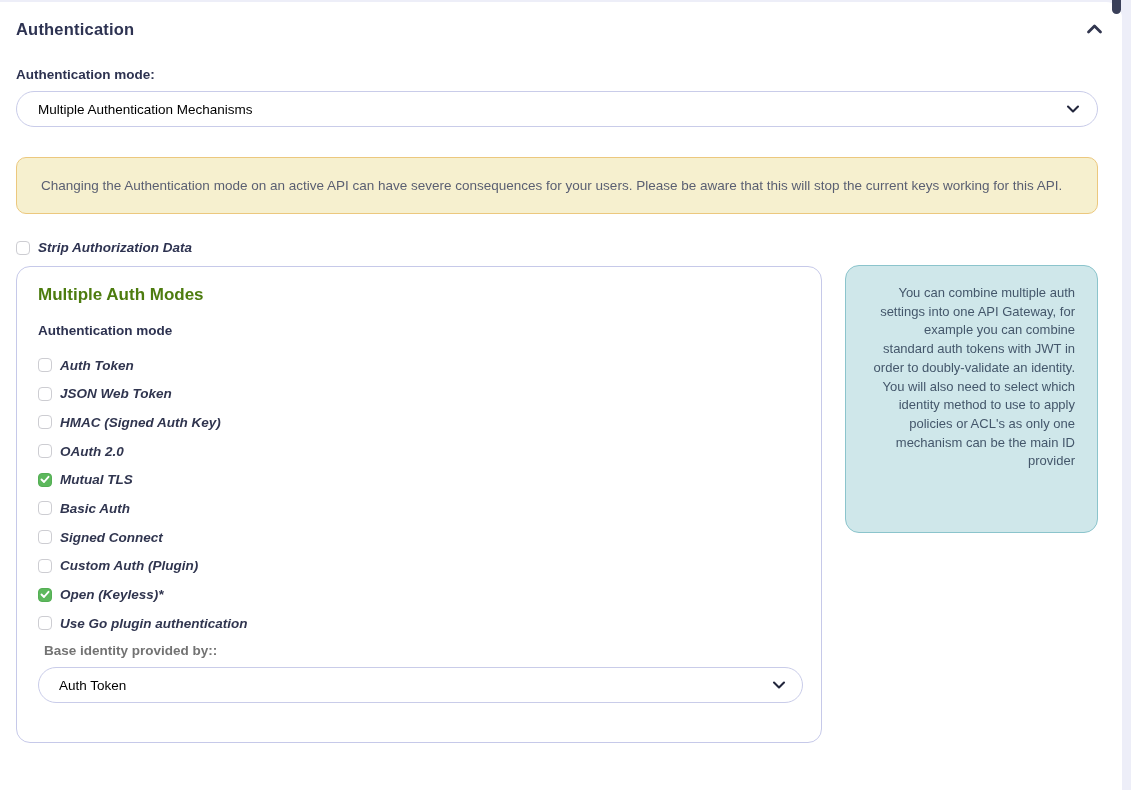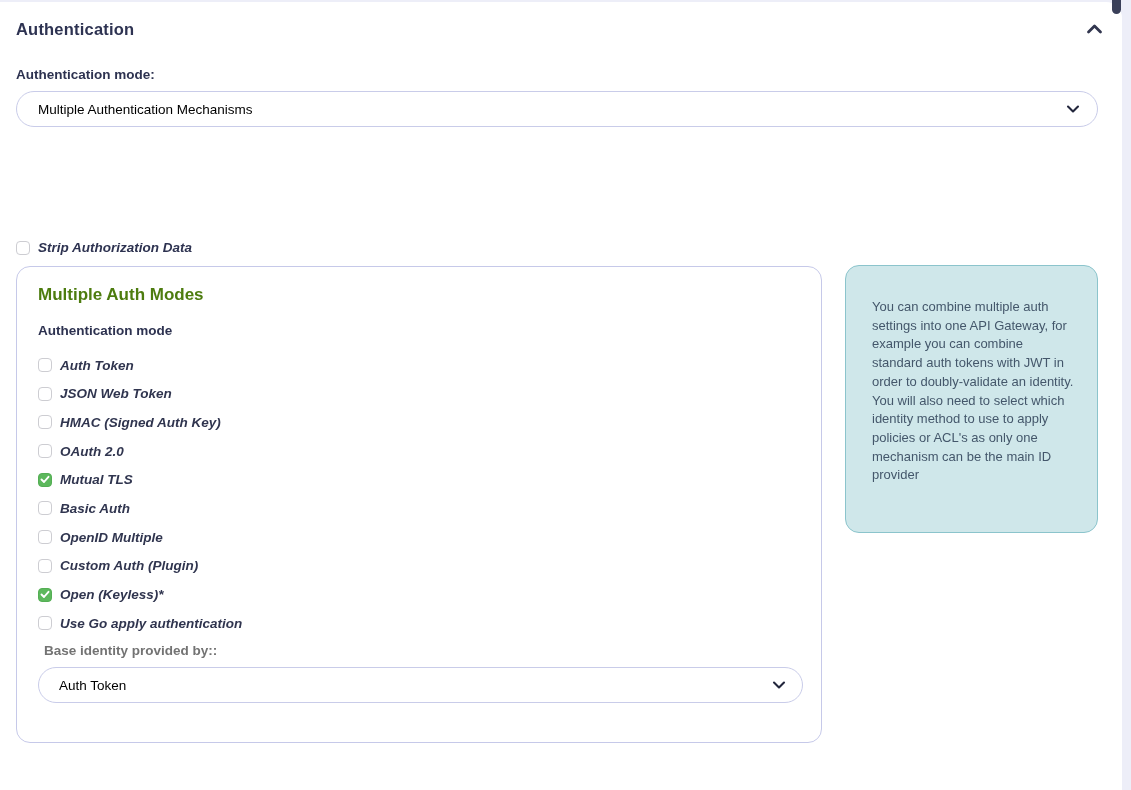--- a/index.html
+++ b/index.html
@@ -95,22 +95,22 @@
     position: absolute; left: 21px; top: 376px;
     font-size: 13.5px; font-weight: 700; color: #737373; padding-left: 6px;
   }
   .select-base { left: 21px; top: 400px; width: 765px; height: 36px; padding: 0 16px 0 20px; }
   .info-box {
     position: absolute; left: 845px; top: 263px;
     width: 253px; height: 268px;
     background: #cfe7ea;
     border: 1px solid #8bc4cc;
     border-radius: 14px;
-    padding: 32px 22px 0 26px;
-    font-size: 13px; line-height: 1.44; color: #44576b;
+    padding: 18px 22px 0 26px;
+    font-size: 13px; line-height: 1.44; color: #44576b; text-align: right;
   }
   .footer-note {
     position: absolute; left: 16px; top: 764px;
     font-size: 13.5px; color: #565b6e;
   }
 </style>
 </head>
 <body>
 
 <div class="page">
@@ -129,20 +129,23 @@
 
   <div class="select select-main">
     <span>Multiple Authentication Mechanisms</span>
     <span>
       <svg width="14" height="10" viewBox="0 0 14 10">
         <path d="M2 2.5 L7 7.5 L12 2.5" fill="none" stroke="#22263c" stroke-width="2.1" stroke-linecap="round" stroke-linejoin="round"></path>
       </svg>
     </span>
   </div>
 
+  <div class="warning-box">
+    <span>Changing the Authentication mode on an active API can have severe consequences for your users. Please be aware that this will stop the current keys working for this API.</span>
+  </div>
 
   <div class="checkbox-row strip-row">
     <span class="checkbox">
       
     </span>
     <span class="checkbox-label">Strip Authorization Data</span>
   </div>
 
   <div class="panel">
     <div class="panel-title">Multiple Auth Modes</div>
@@ -190,21 +193,21 @@
     <span class="checkbox">
       
     </span>
     <span class="option-label">Basic Auth</span>
   </div>
 
   <div class="checkbox-row option-row">
     <span class="checkbox">
       
     </span>
-    <span class="option-label">OpenID Multiple</span>
+    <span class="option-label">Signed Connect</span>
   </div>
 
   <div class="checkbox-row option-row">
     <span class="checkbox">
       
     </span>
     <span class="option-label">Custom Auth (Plugin)</span>
   </div>
 
   <div class="checkbox-row option-row">
@@ -213,21 +216,21 @@
         <path d="M1.5 4.5 L4 7 L8.5 1.8" fill="none" stroke="#ffffff" stroke-width="1.9" stroke-linecap="round" stroke-linejoin="round"></path>
       </svg>
     </span>
     <span class="option-label">Open (Keyless)*</span>
   </div>
 
   <div class="checkbox-row option-row">
     <span class="checkbox">
       
     </span>
-    <span class="option-label">Use Go apply authentication</span>
+    <span class="option-label">Use Go plugin authentication</span>
   </div>
 </div>
 
     <div class="base-identity-label">Base identity provided by::</div>
 
     <div class="select select-base">
       <span>Auth Token</span>
       <span>
         <svg width="14" height="10" viewBox="0 0 14 10">
           <path d="M2 2.5 L7 7.5 L12 2.5" fill="none" stroke="#22263c" stroke-width="2.1" stroke-linecap="round" stroke-linejoin="round"></path>

